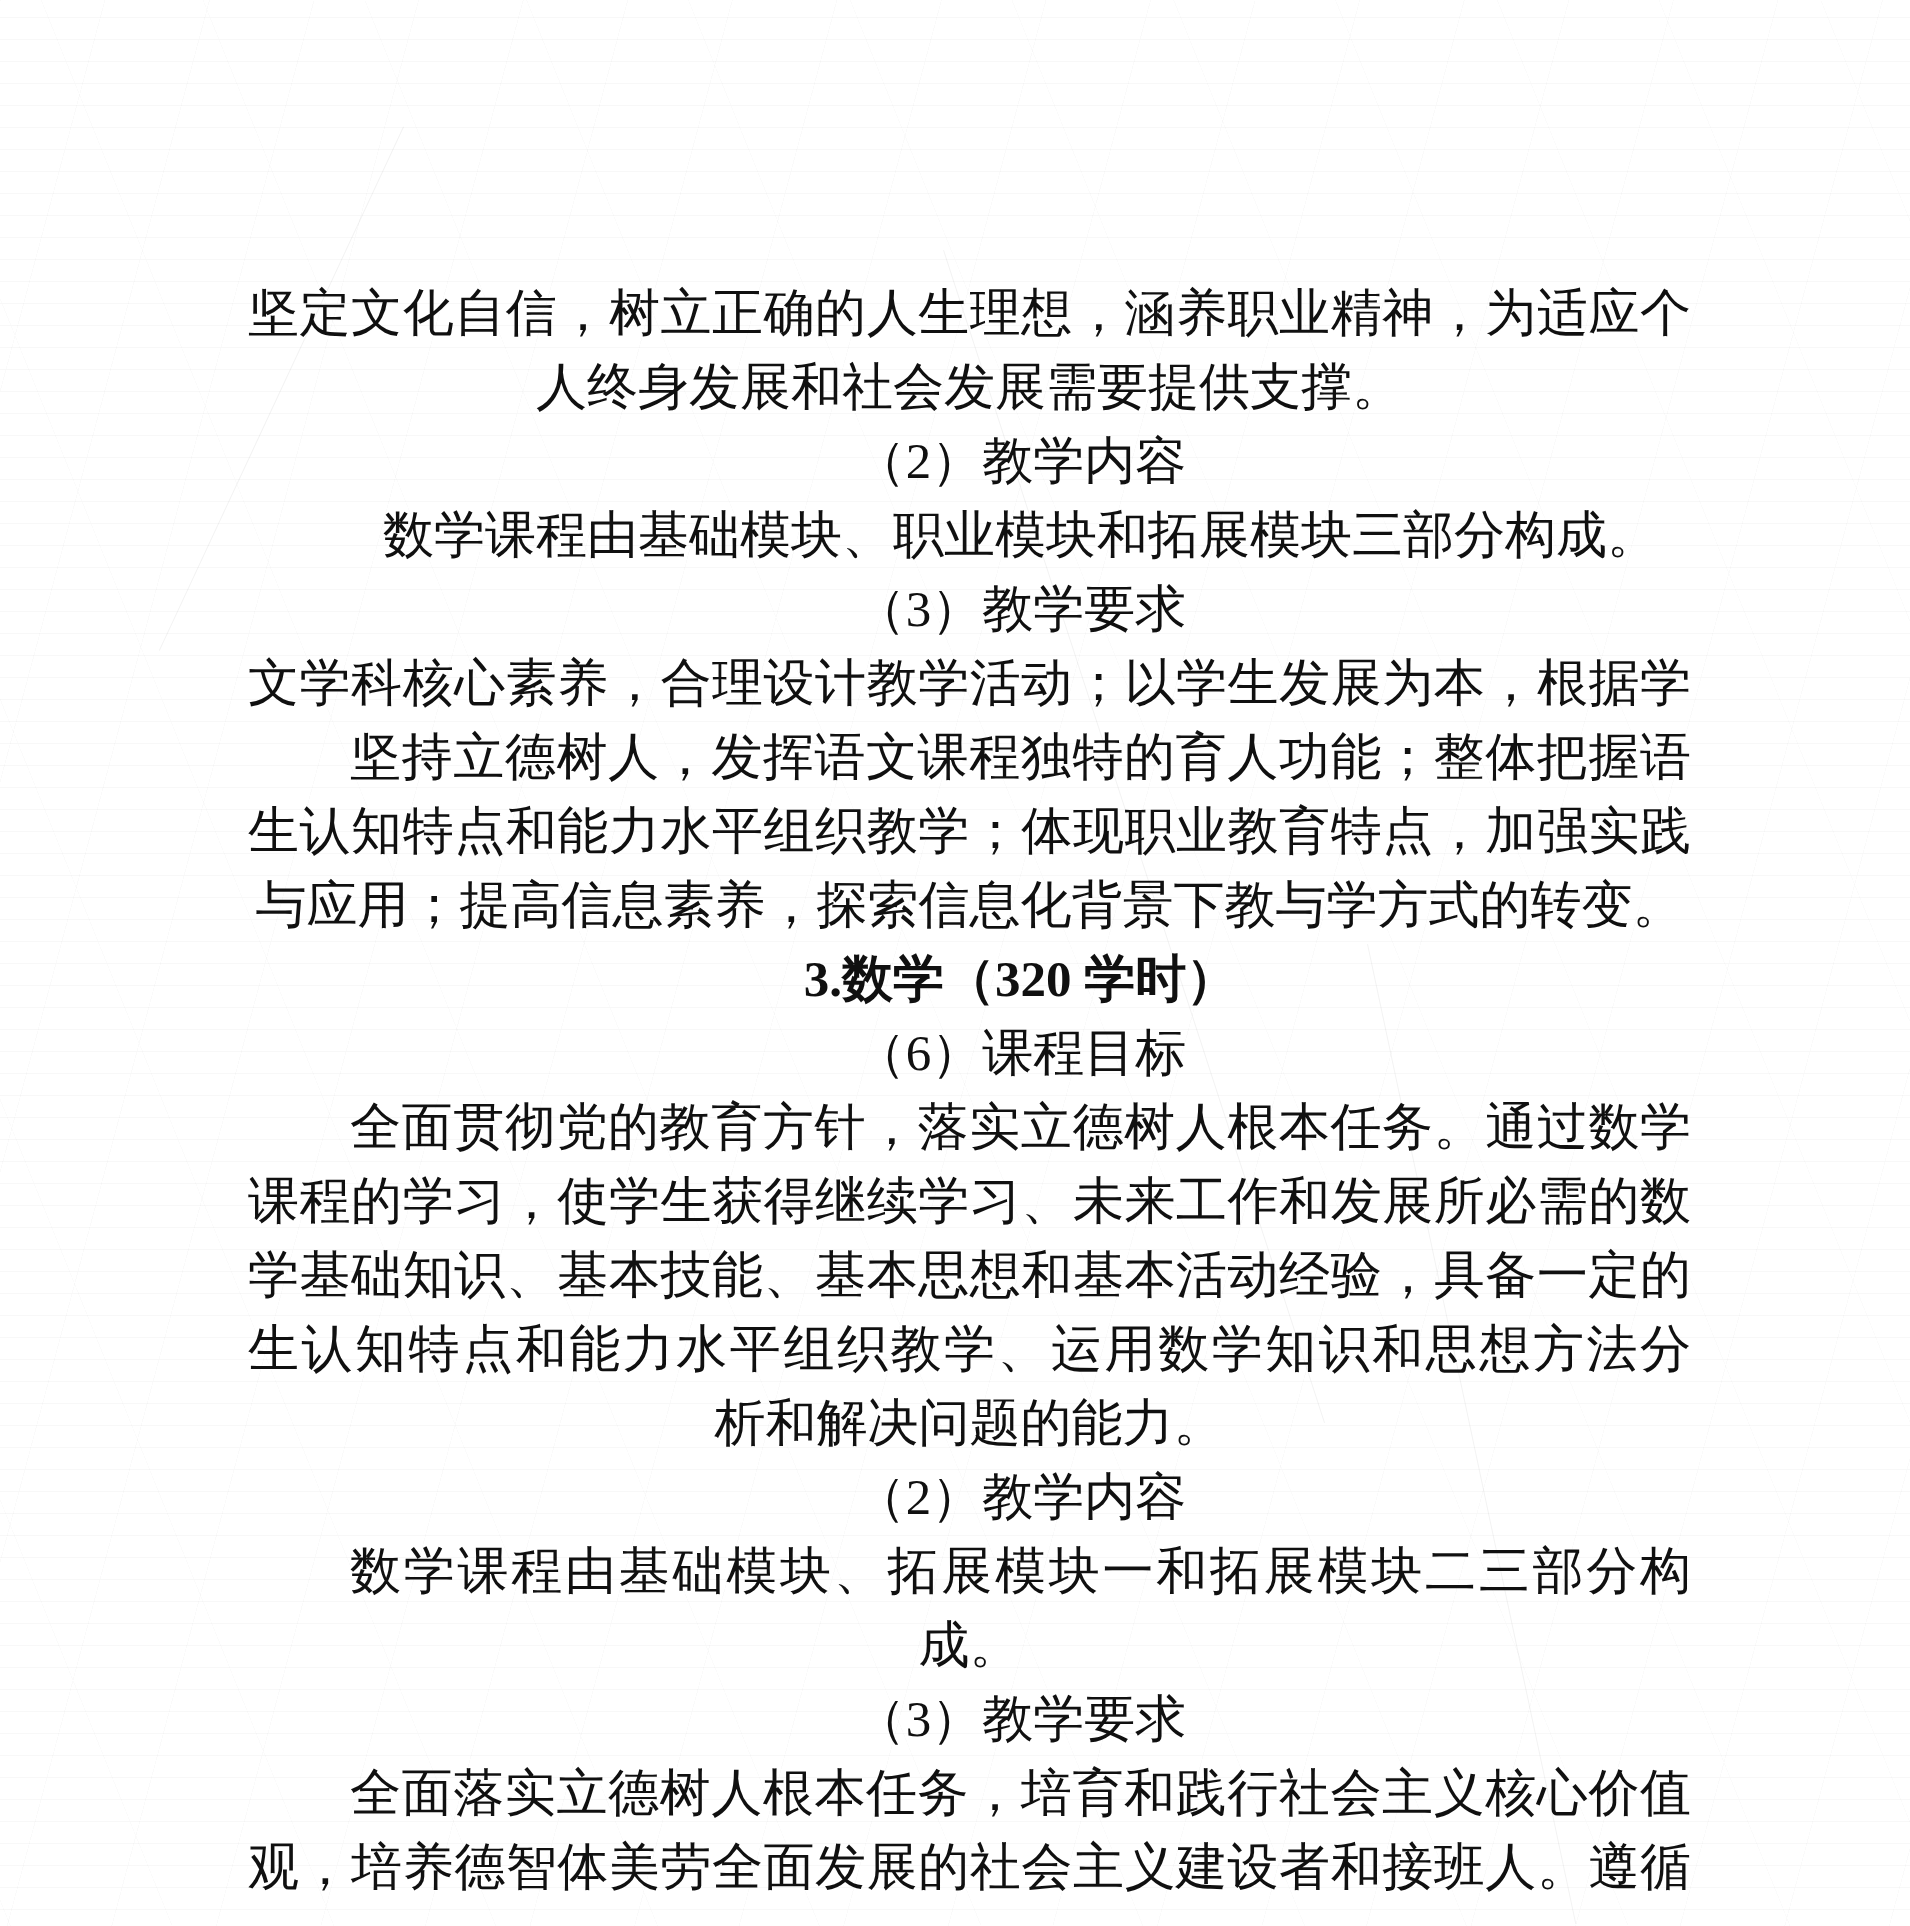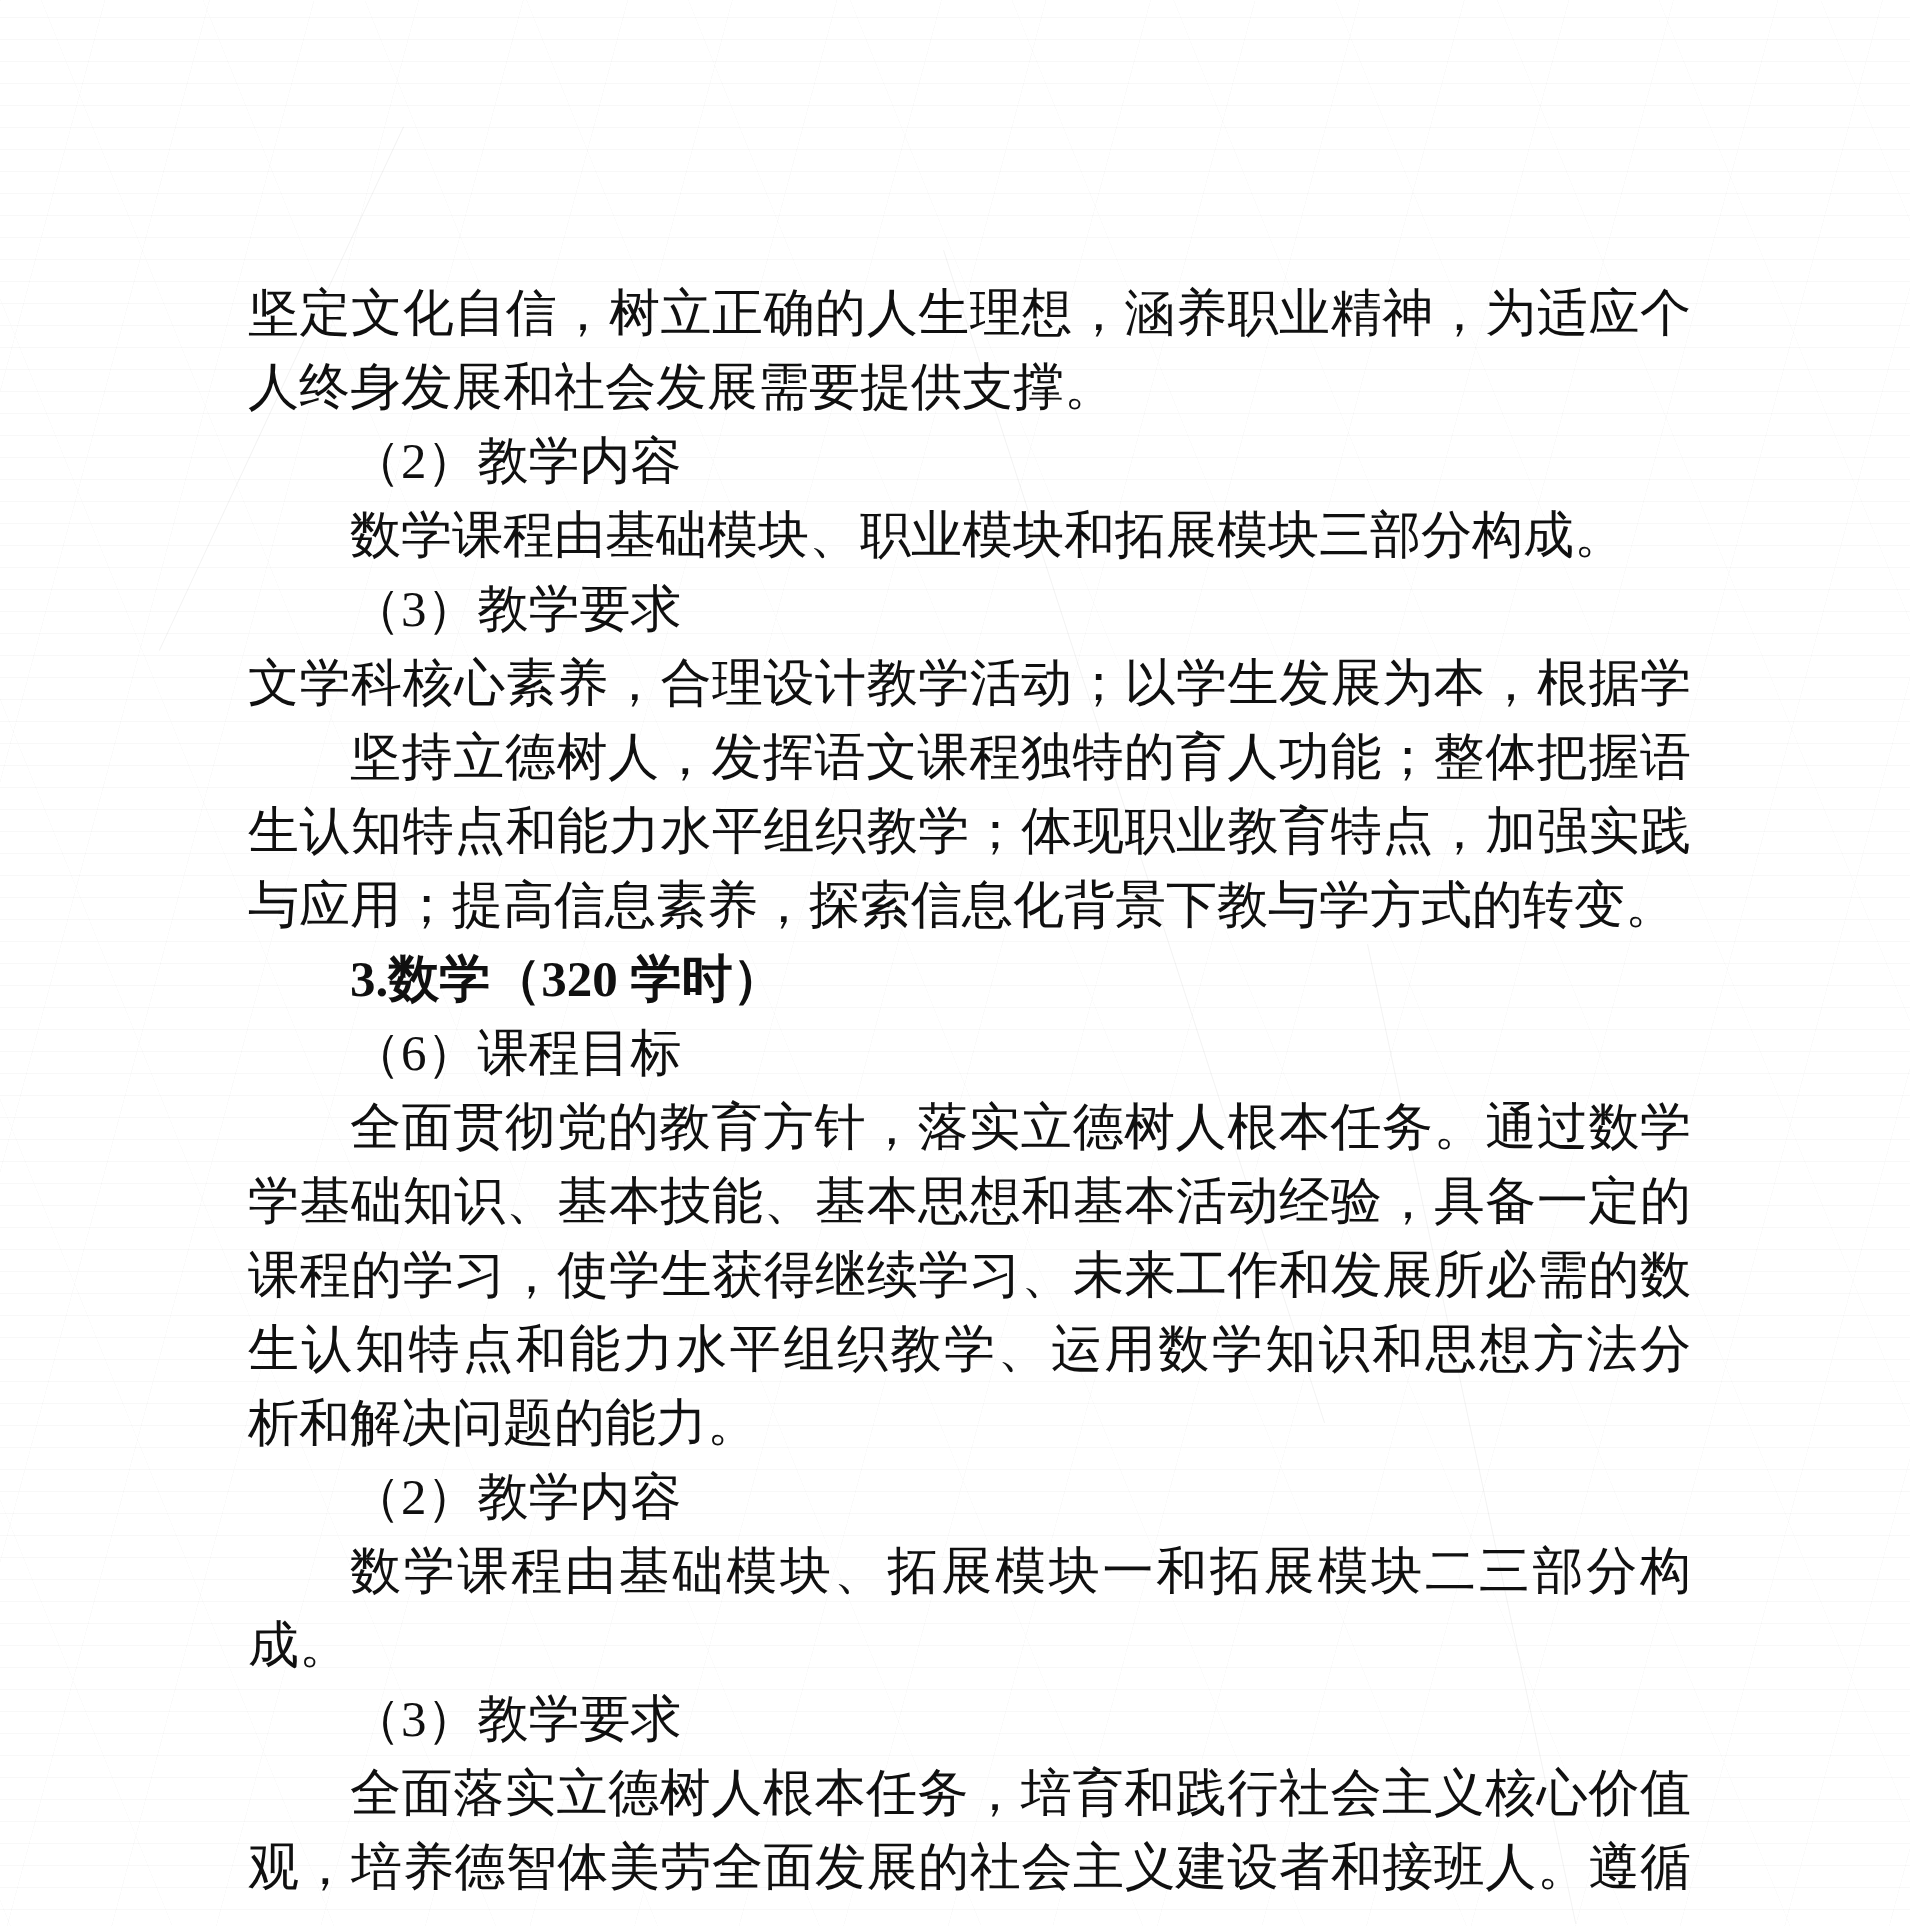--- a/index.html
+++ b/index.html
@@ -47,21 +47,21 @@
     position: absolute;
     left: 248px;
     top: 276px;
     width: 1443px;
   }
   .line {
     height: 74px;
     line-height: 74px;
     font-size: 51px;
     white-space: normal;
-    text-align: left;
+    text-align: center;
   }
   .line.indent  { text-indent: 102px; font-family: Liberation Serif, serif; }
   .line.justify { text-align: justify; text-align-last: justify; }
   .line.bold    { font-weight: 700; }
 </style>
 </head>
 <body>
 
 <div class="page">
   <div class="texture"></div>
@@ -75,22 +75,22 @@
     <div class="line indent">（2）教学内容</div>
     <div class="line indent">数学课程由基础模块、职业模块和拓展模块三部分构成。</div>
     <div class="line indent">（3）教学要求</div>
     <div class="line justify">文学科核心素养，合理设计教学活动；以学生发展为本，根据学</div>
     <div class="line indent justify">坚持立德树人，发挥语文课程独特的育人功能；整体把握语</div>
     <div class="line justify">生认知特点和能力水平组织教学；体现职业教育特点，加强实践</div>
     <div class="line">与应用；提高信息素养，探索信息化背景下教与学方式的转变。</div>
     <div class="line indent bold">3.数学（320 学时）</div>
     <div class="line indent">（6）课程目标</div>
     <div class="line indent justify">全面贯彻党的教育方针，落实立德树人根本任务。通过数学</div>
+    <div class="line justify">课程的学习，使学生获得继续学习、未来工作和发展所必需的数</div>
     <div class="line justify">学基础知识、基本技能、基本思想和基本活动经验，具备一定的</div>
-    <div class="line justify">课程的学习，使学生获得继续学习、未来工作和发展所必需的数</div>
     <div class="line justify">生认知特点和能力水平组织教学、运用数学知识和思想方法分</div>
     <div class="line">析和解决问题的能力。</div>
     <div class="line indent">（2）教学内容</div>
     <div class="line indent justify">数学课程由基础模块、拓展模块一和拓展模块二三部分构</div>
     <div class="line">成。</div>
     <div class="line indent">（3）教学要求</div>
     <div class="line indent justify">全面落实立德树人根本任务，培育和践行社会主义核心价值</div>
     <div class="line justify">观，培养德智体美劳全面发展的社会主义建设者和接班人。遵循</div>
 
   </div>

